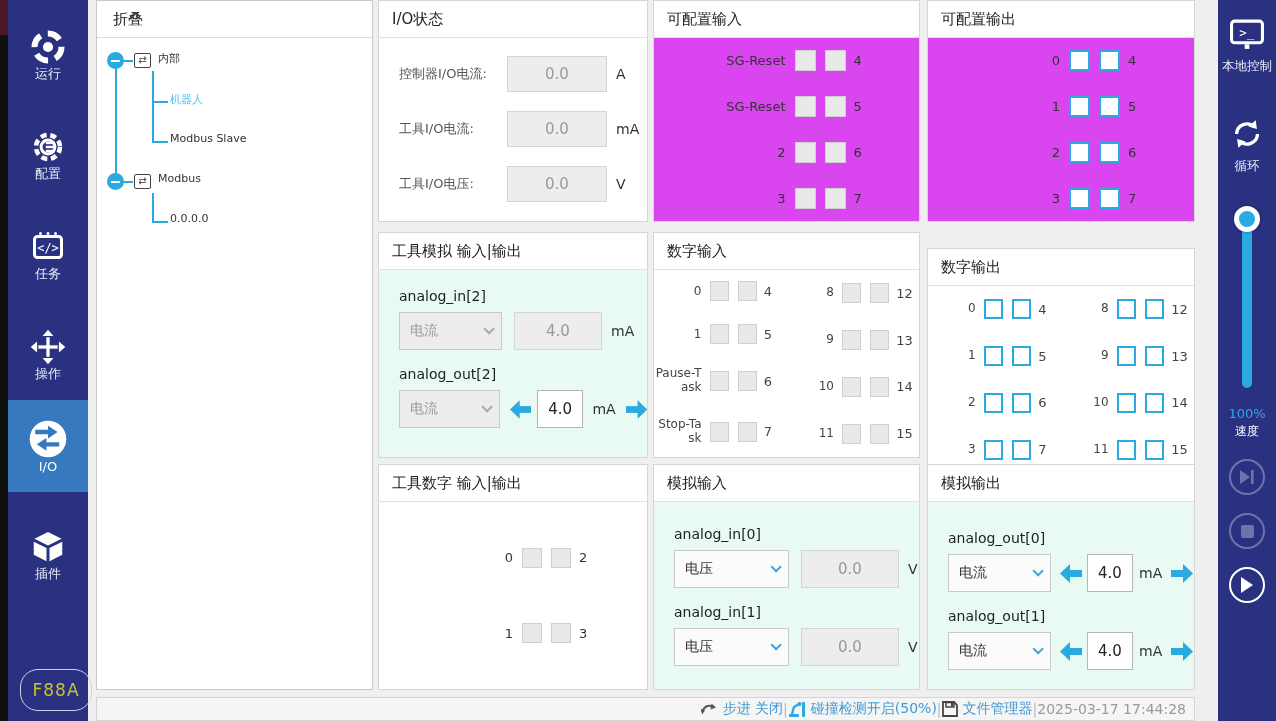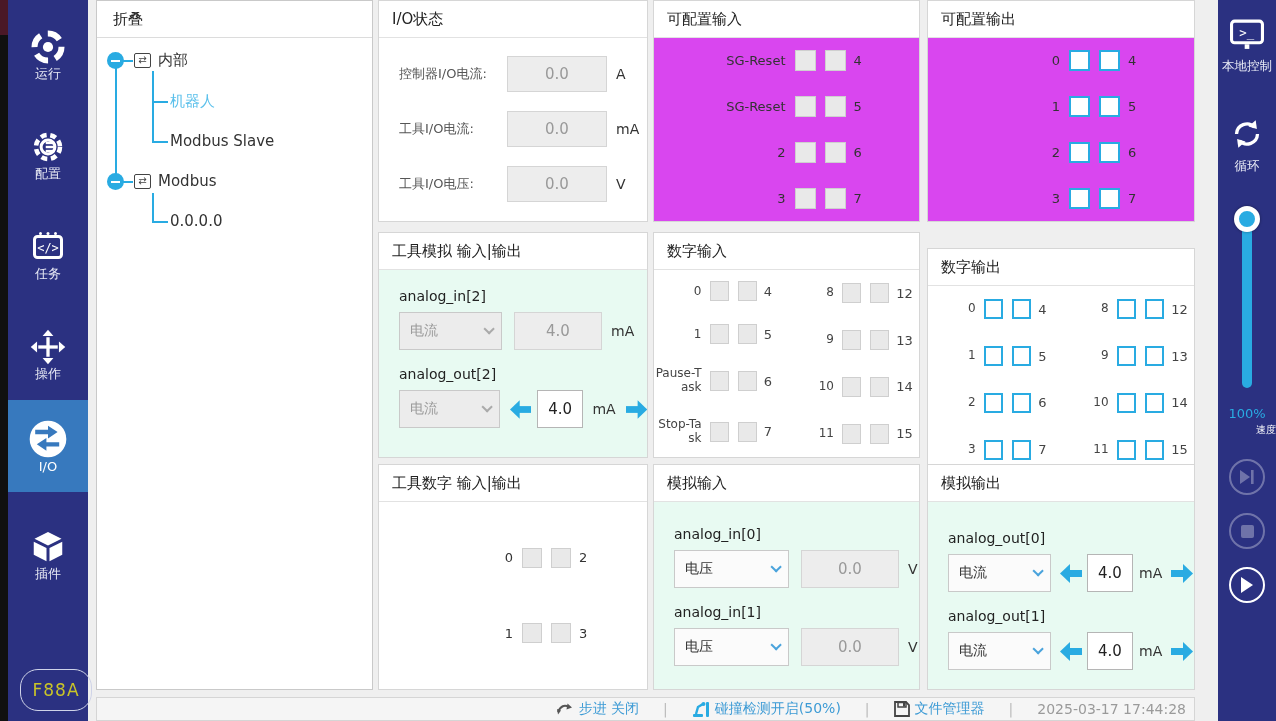--- a/index.html
+++ b/index.html
@@ -27,21 +27,21 @@
   #tree-panel { left:96px; top:0; width:277px; height:690px; background:#fff;
     border:1px solid #c9c9c9; }
   #tree-header { height:37px; border-bottom:1px solid #dcdcdc; display:flex;
     align-items:center; padding-left:16px; font-size:15px; color:#222; cursor:pointer; }
   .tline { position:absolute; background:#29abe2; }
   .minus-circle { position:absolute; width:17px; height:17px; border-radius:50%;
     background:#29abe2; display:flex; align-items:center; justify-content:center; cursor:pointer; }
   .minus-circle::after { content:""; width:9px; height:2px; background:#fff; }
   .node-icon { position:absolute; width:17px; height:15px; border:1.5px solid #444;
     border-radius:2px; color:#444; font-size:10px; line-height:12px; text-align:center; }
-  .tree-label { position:absolute; font-size:15px; color:#333; cursor:pointer; white-space:nowrap; }
+  .tree-label { position:absolute; font-size:11px; color:#333; cursor:pointer; white-space:nowrap; }
   .tree-label.selected { color:#5bc0eb; }
 
   
   .panel { position:absolute; background:#fff; border:1px solid #d6d6d6; }
   .panel-header { height:37px; border-bottom:1px solid #e2e2e2; display:flex;
     align-items:center; padding-left:13px; font-size:15px; color:#222; background:#fff; }
   .panel-body { position:absolute; top:37px; left:0; right:0; bottom:0; }
   .body-yellow { background:#d946ef; }
   .body-mint { background:#e8faf2; }
 
@@ -90,30 +90,30 @@
   .r-item { position:absolute; left:0; width:58px; display:flex; flex-direction:column;
     align-items:center; gap:6px; color:#fff; cursor:pointer; }
   .r-label { font-size:12.5px; color:#eceef8; white-space:nowrap; }
   #speed-track { position:absolute; left:24px; top:218px; width:10px; height:170px;
     background:#29abe2; border-radius:6px; cursor:pointer; }
   #speed-knob { position:absolute; left:16px; top:206px; width:26px; height:26px;
     border-radius:50%; background:#29abe2; border:5px solid #fff; cursor:grab;
     box-shadow:0 0 3px rgba(0,0,0,.4); }
   #speed-percent { position:absolute; left:0; top:406px; width:58px; text-align:center;
     color:#29abe2; font-size:13px; }
-  #speed-label { position:absolute; left:0; top:423px; width:58px; text-align:right;
-    color:#fff; font-size:10px; }
+  #speed-label { position:absolute; left:0; top:423px; width:58px; text-align:center;
+    color:#fff; font-size:12px; }
   .pb-btn { position:absolute; left:11px; width:36px; height:36px; border-radius:50%;
     border:2px solid #fff; display:flex; align-items:center; justify-content:center; cursor:pointer; }
   .pb-dim { opacity:.32; }
 
   
   #status-bar { left:96px; top:697px; width:1099px; height:24px; background:#f5f5f5;
     border:1px solid #d5d5d5; display:flex; align-items:center; justify-content:flex-end;
-    padding-right:8px; gap:24px; font-size:14px; }
+    padding-right:8px; gap:0; font-size:14px; }
   .sb-item { display:flex; align-items:center; gap:5px; color:#3d9bd5; cursor:pointer; }
   .sb-sep { color:#bbb; }
   #sb-datetime { color:#9a9a9a; }
 </style>
 </head>
 <body>
 
 <div class="abs" id="edge-strip"></div>
 <div class="abs" id="edge-maroon"></div>
 

